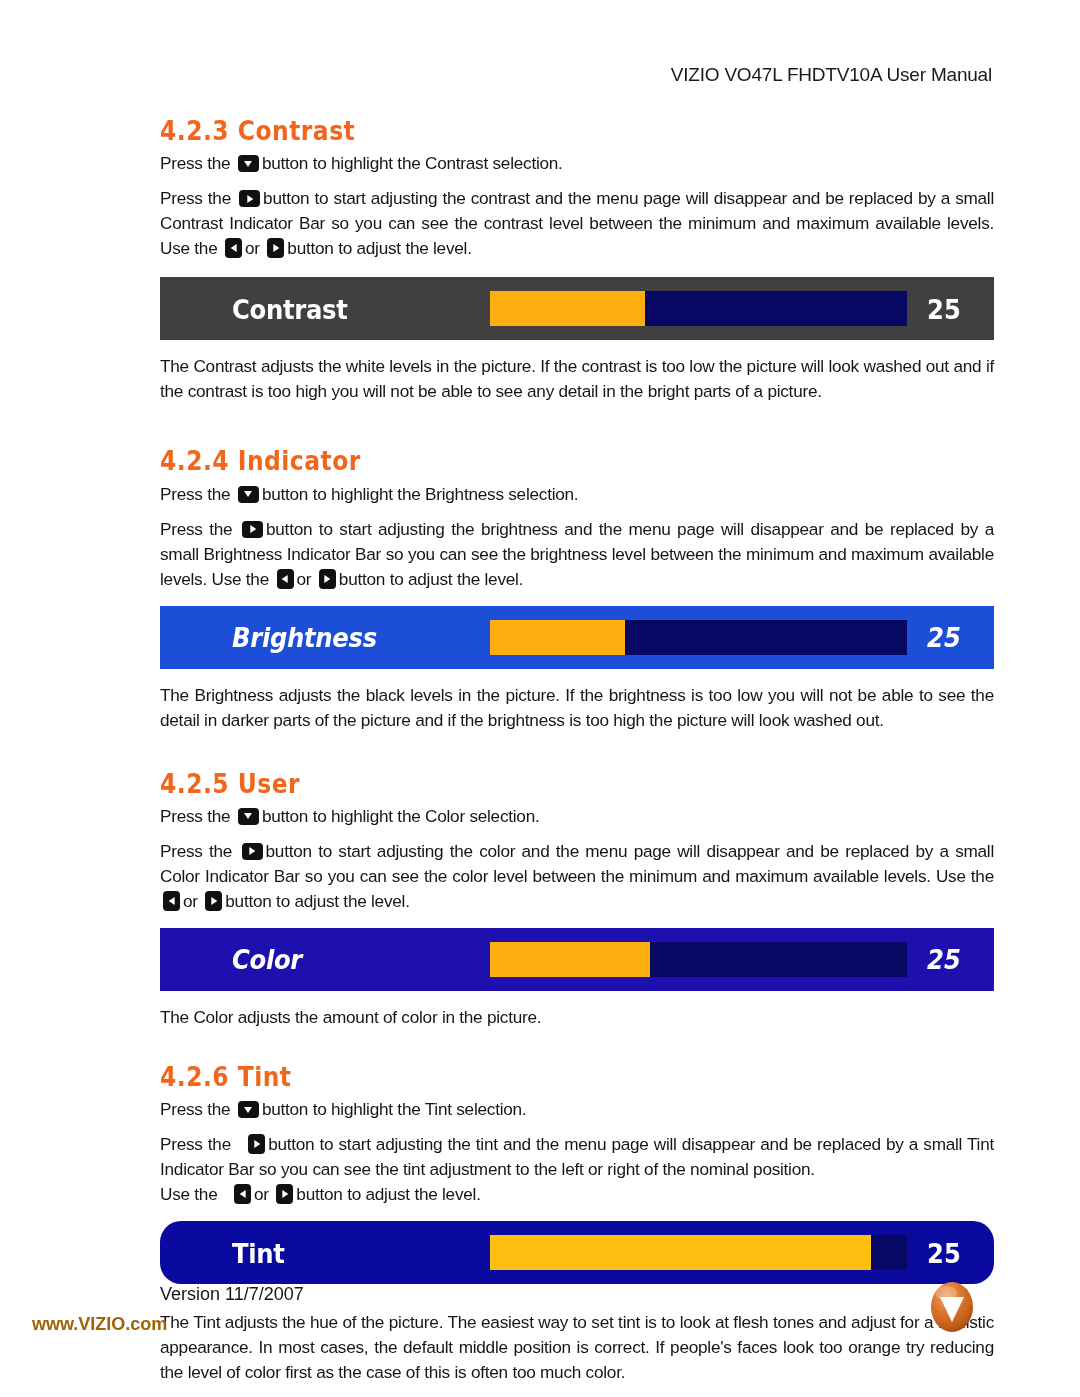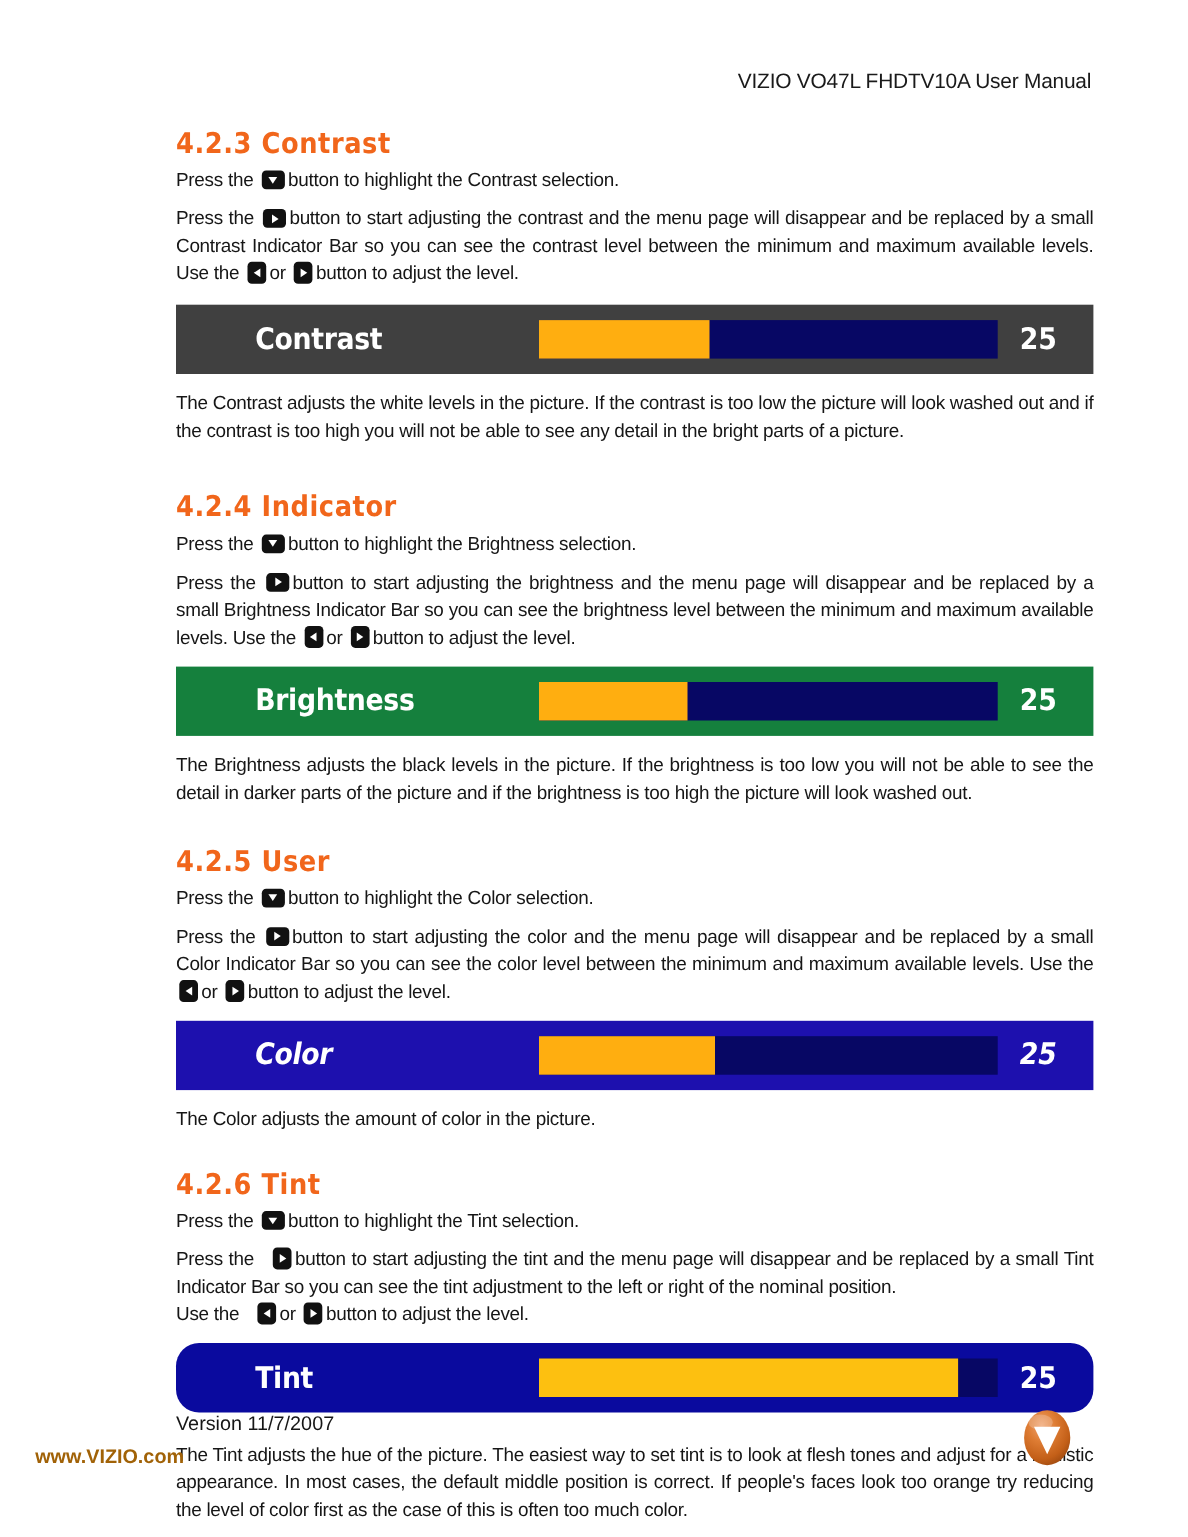--- a/index.html
+++ b/index.html
@@ -232,21 +232,21 @@
     </h2>
 
     <p class="body-text">
       <span>Press the </span><span class="key down"></span><span>button to highlight the Brightness selection. </span>
     </p>
 
     <p class="body-text justify spaced">
       <span>Press the </span><span class="key right"></span><span>button to start adjusting the brightness and the menu page will disappear and be replaced by a small Brightness Indicator Bar so you can see the brightness level between the minimum and maximum available levels.  Use the </span><span class="key left tall"></span><span>or </span><span class="key right tall"></span><span>button to adjust the level. </span>
     </p>
 
-    <div class="osd" style="margin-top:14px;background:#15803d;">
+    <div class="osd" style="margin-top:14px;background:#1d4ed8;font-style:italic;">
       <div class="osd-label">Brightness</div>
       <div class="osd-track" style="left:330px;width:417px;">
         <div class="osd-fill" style="width:135px;"></div>
       </div>
       <div class="osd-value" style="left:767px;">25</div>
     </div>
 
     <p class="body-text justify" style="margin-top:14px;">The Brightness adjusts the black levels in the picture.  If the brightness is too low you will not be able to see the detail in darker parts of the picture and if the brightness is too high the picture will look washed out.</p>
 
     <h2 class="section-heading" style="margin-top:38px;">

